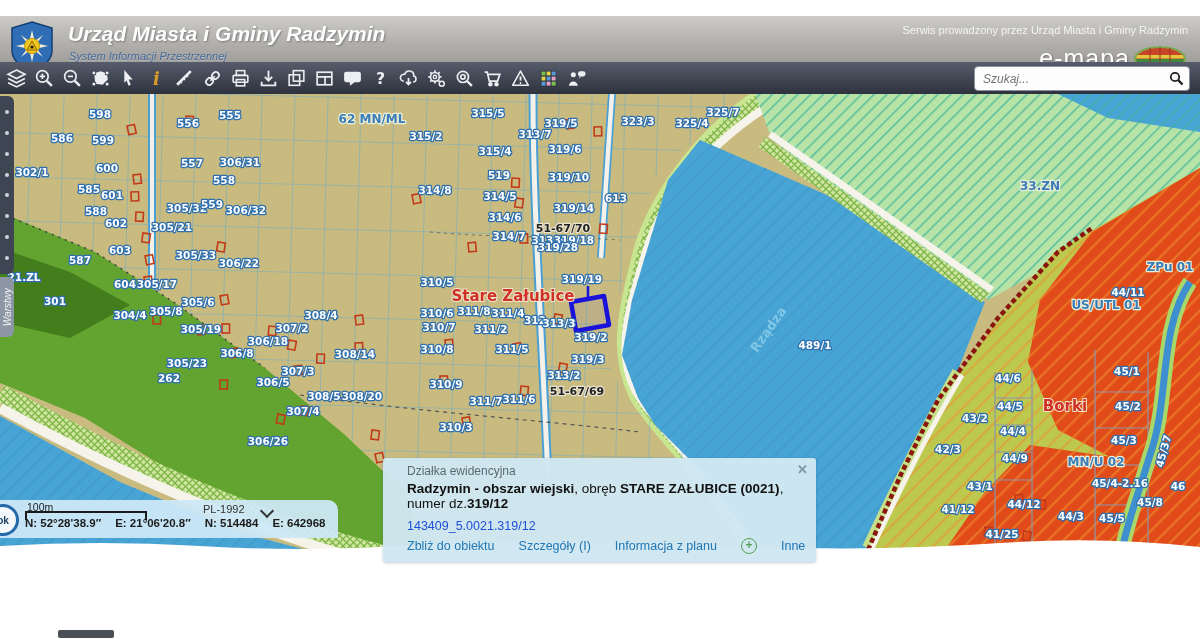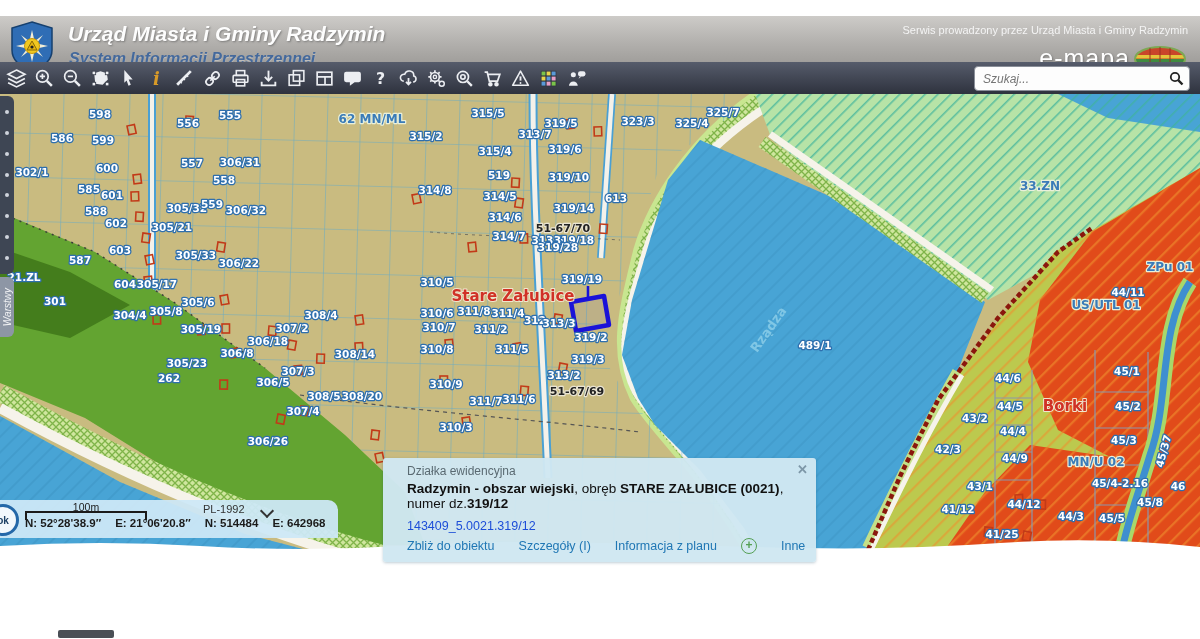--- a/index.html
+++ b/index.html
@@ -1,41 +1,41 @@
 <!DOCTYPE html>
 <html><head>
 <meta charset="utf-8">
 <style>
   html,body{margin:0;padding:0}
   body{width:1200px;height:639px;position:relative;overflow:hidden;background:#fff;font-family:"Liberation Sans",sans-serif}
   
   .hdr{position:absolute;left:0;top:16px;width:1200px;height:60px;background:linear-gradient(180deg,#cdcbc8 0%,#b2b0ad 45%,#94928f 100%);border-bottom:2px solid #7d9dbd;z-index:30}
   .hdr-logo{position:absolute;left:10px;top:5px;width:44px;height:51px}
   .hdr-title{position:absolute;left:68px;top:6px;font-size:21px;font-weight:bold;font-style:italic;color:#fdfdfd;text-shadow:1px 1px 2px rgba(90,90,90,.6)}
-  .hdr-sub{position:absolute;left:69px;top:34px;font-size:16px;font-weight:bold;font-style:italic;color:#44699c;text-shadow:0 1px 1px rgba(255,255,255,.35)}
+  .hdr-sub{position:absolute;left:69px;top:34px;font-size:11px;font-weight:normal;font-style:italic;color:#44699c;text-shadow:0 1px 1px rgba(255,255,255,.35)}
   .hdr-note{position:absolute;right:12px;top:8px;font-size:11px;color:#f4f4f4}
   .hdr-brand{position:absolute;right:70px;top:28px;font-size:25px;color:#fff;letter-spacing:1px;text-shadow:1px 1px 2px rgba(80,80,80,.5)}
   .hdr-globe{position:absolute;right:14px;top:30px;width:52px;height:26px}
   
   .tb{position:absolute;left:0;top:62px;width:1200px;height:32px;background:linear-gradient(180deg,#565c6b,#2e323e);z-index:30;display:flex;align-items:center;padding-left:2px;box-sizing:border-box}
   .tb-btn{width:28px;height:28px;display:flex;align-items:center;justify-content:center;cursor:pointer;flex:0 0 auto}
   .tb-btn svg{display:block}
   .tb-search{position:absolute;right:10px;top:4px;width:214px;height:23px;background:#fdfdfd;border:1px solid #8a8f99;border-radius:4px;display:flex;align-items:center}
   .tb-search input{flex:1;border:0;outline:0;background:transparent;font-style:italic;font-size:12px;color:#555;padding:0 4px 0 8px;font-family:"Liberation Sans",sans-serif}
   .tb-search .mag{margin-right:5px}
   
   .ltab1{position:absolute;left:0;top:96px;width:14px;height:178px;background:#3e4654;border-radius:0 6px 6px 0;z-index:20;display:flex;flex-direction:column;align-items:center;justify-content:space-around;padding:6px 0;box-sizing:border-box;cursor:pointer}
   .ltab1 i{width:4px;height:4px;border-radius:50%;background:#cfd4dc}
   .ltab2{position:absolute;left:0;top:277px;width:14px;height:60px;background:#8d96a5;border-radius:0 6px 6px 0;z-index:20;cursor:pointer;display:flex;align-items:center;justify-content:center}
   .ltab2 span{writing-mode:vertical-rl;transform:rotate(180deg);font-size:10px;font-style:italic;color:#f2f3f5}
   
   .stat{position:absolute;left:0;top:500px;width:338px;height:38px;background:rgba(205,232,246,.94);border-radius:0 10px 0 0;z-index:25}
   .okbtn{position:absolute;left:-13px;top:4px;width:26px;height:26px;border-radius:50%;border:3px solid #2468a8;background:#f2f8fc;color:#1b3f63;font-size:10px;font-weight:bold;display:flex;align-items:center;justify-content:center;cursor:pointer}
   .scalebar{position:absolute;left:25px;top:11px;width:118px;height:7px;border-top:2px solid #1b1b1b;border-left:2px solid #1b1b1b;border-right:2px solid #1b1b1b}
-  .scalebar span{position:absolute;left:0;right:0;top:-12px;text-align:center;font-size:10.5px;color:#1b1b1b}
+  .scalebar span{position:absolute;left:0;right:0;top:-12px;text-align:left;font-size:10.5px;color:#1b1b1b}
   .crs{position:absolute;left:203px;top:3px;font-size:11px;color:#333;cursor:pointer}
   .crs-chev{position:absolute;left:262px;top:6px;width:8px;height:8px;border-right:2px solid #333;border-bottom:2px solid #333;transform:rotate(45deg);cursor:pointer}
   .coords{position:absolute;left:25px;top:17px;width:305px;display:flex;gap:14px;font-size:11.5px;font-weight:bold;color:#1b1b1b;white-space:nowrap}
   
   .pop{position:absolute;left:383px;top:458px;width:433px;background:rgba(208,231,242,.97);border-radius:3px;z-index:25;padding:6px 10px 8px 24px;box-sizing:border-box;box-shadow:0 1px 3px rgba(0,60,90,.25)}
   .pop-h{font-size:12px;color:#5a6a72}
   .pop-x{position:absolute;right:8px;top:5px;font-size:13px;font-weight:bold;color:#7d97a8;cursor:pointer;line-height:1}
   .pop-main{font-size:13.5px;color:#111;margin-top:3px}
   .pop-main b{font-weight:bold}
   .pop-id{font-size:12.5px;color:#1d4ed8;margin-top:8px}

